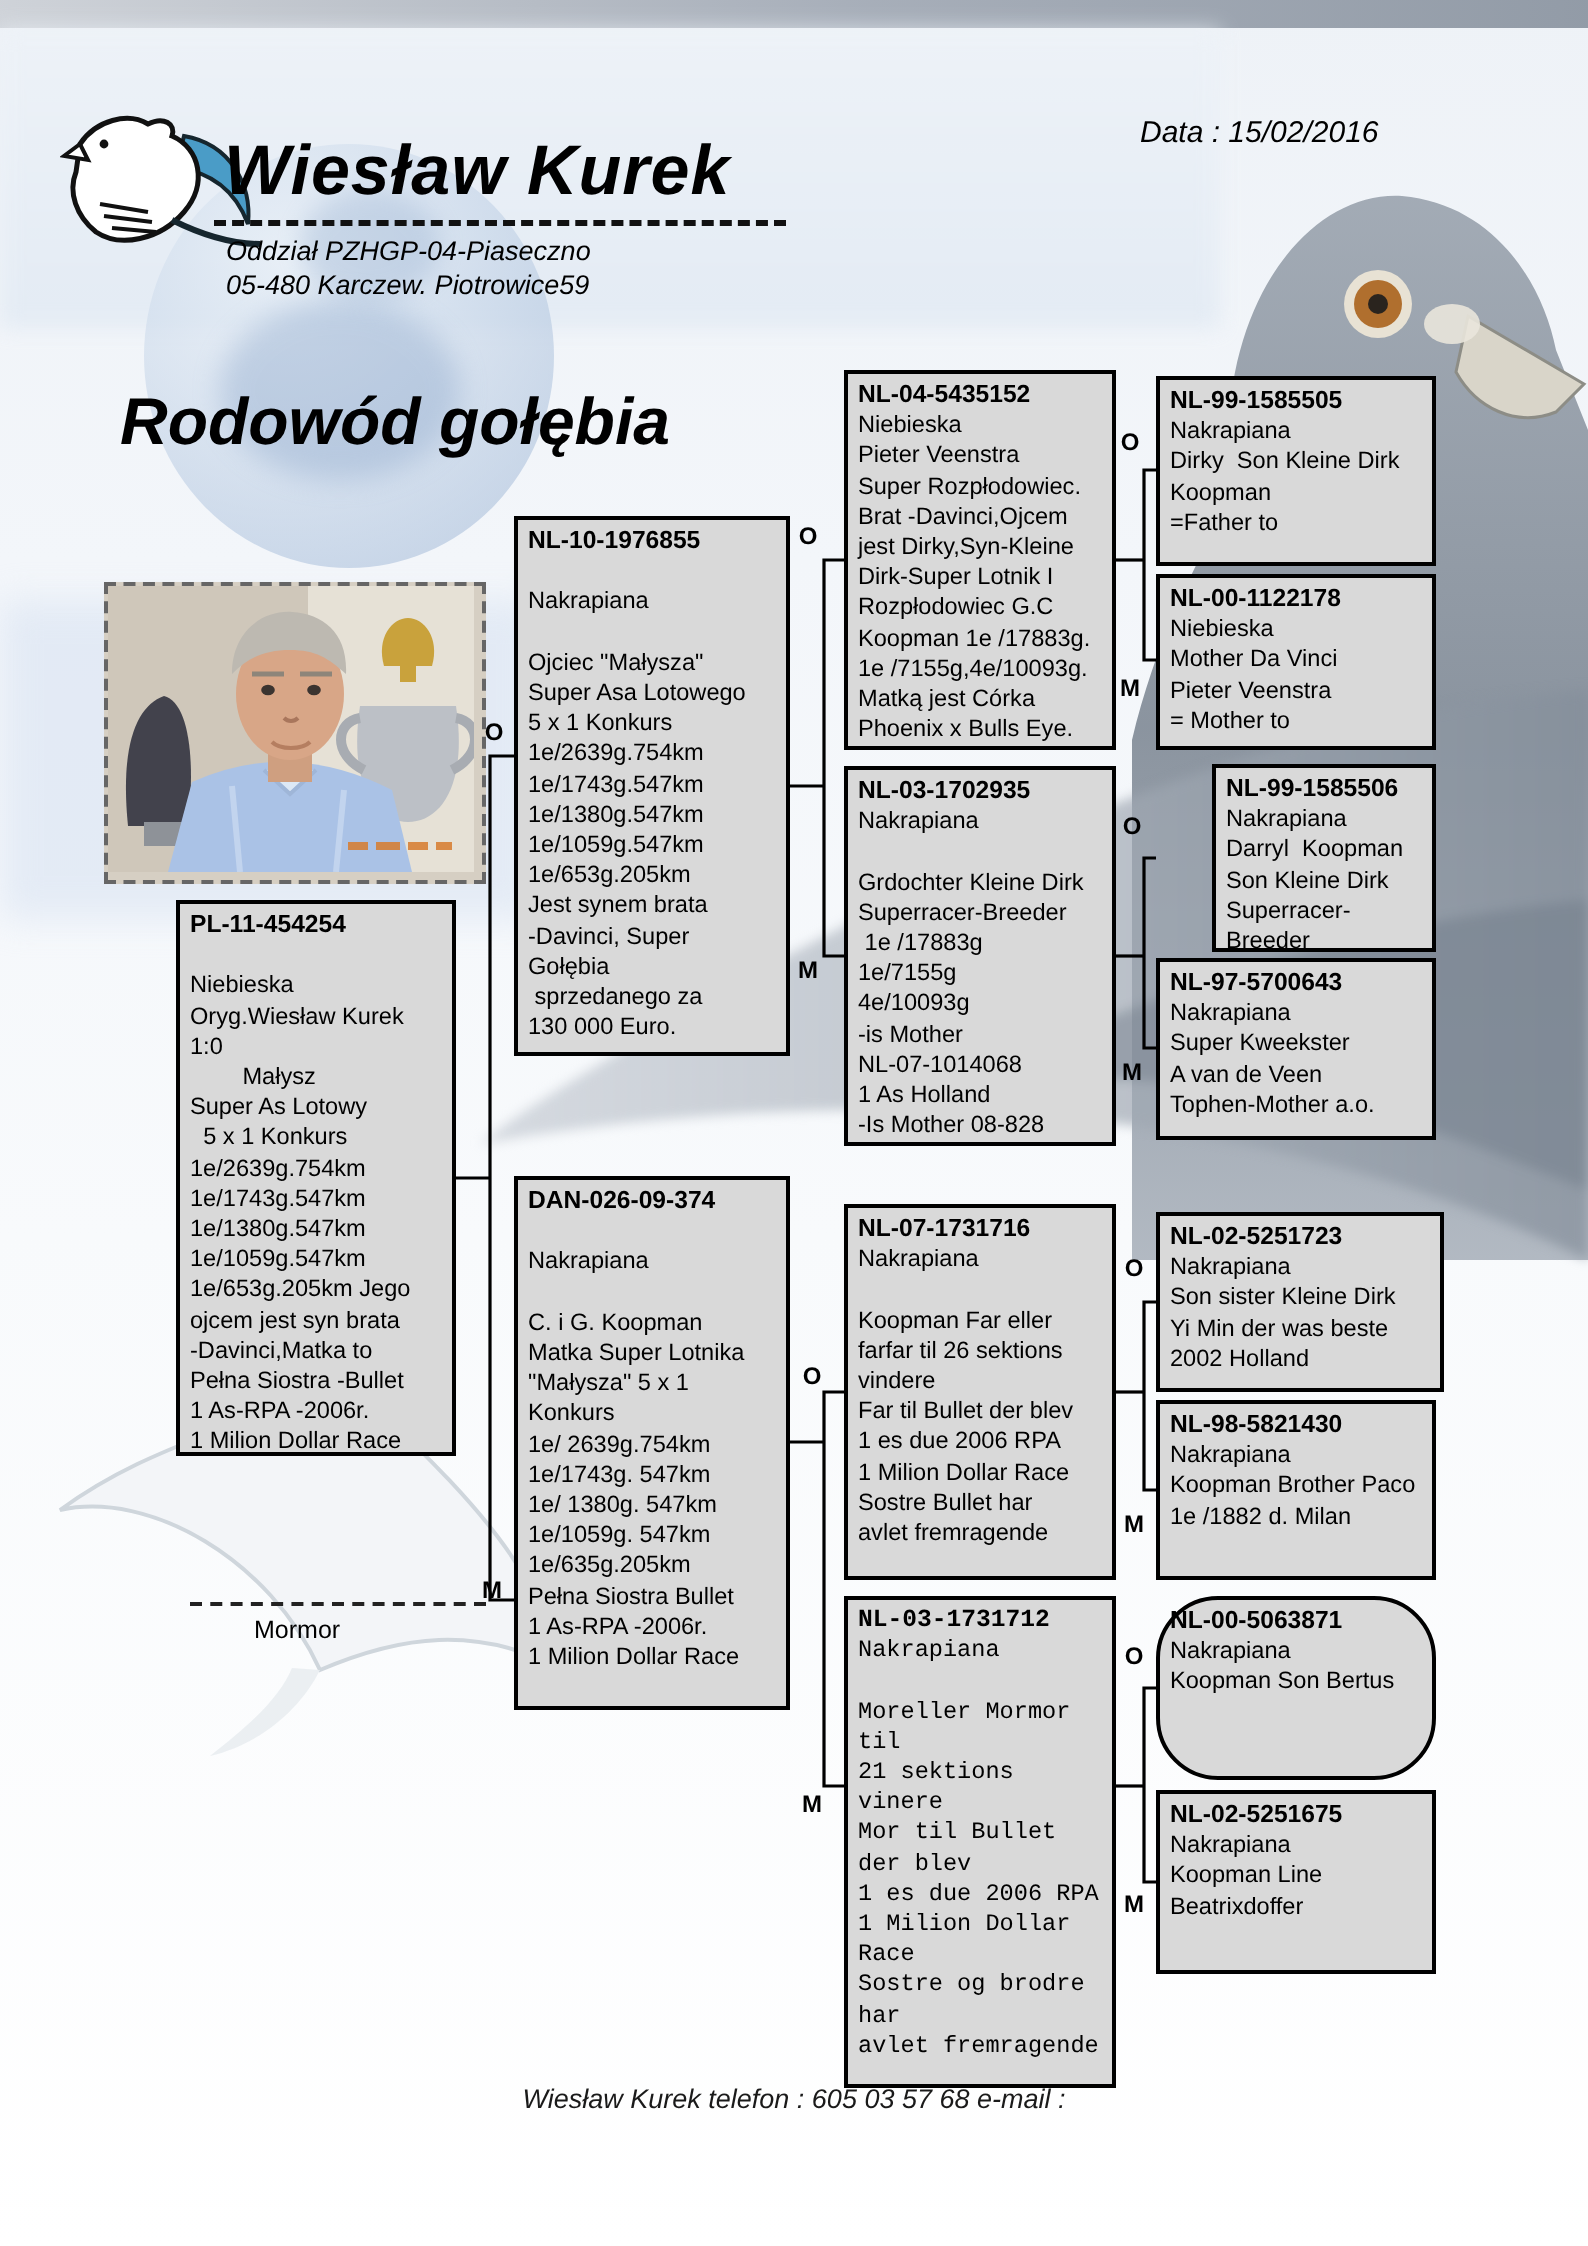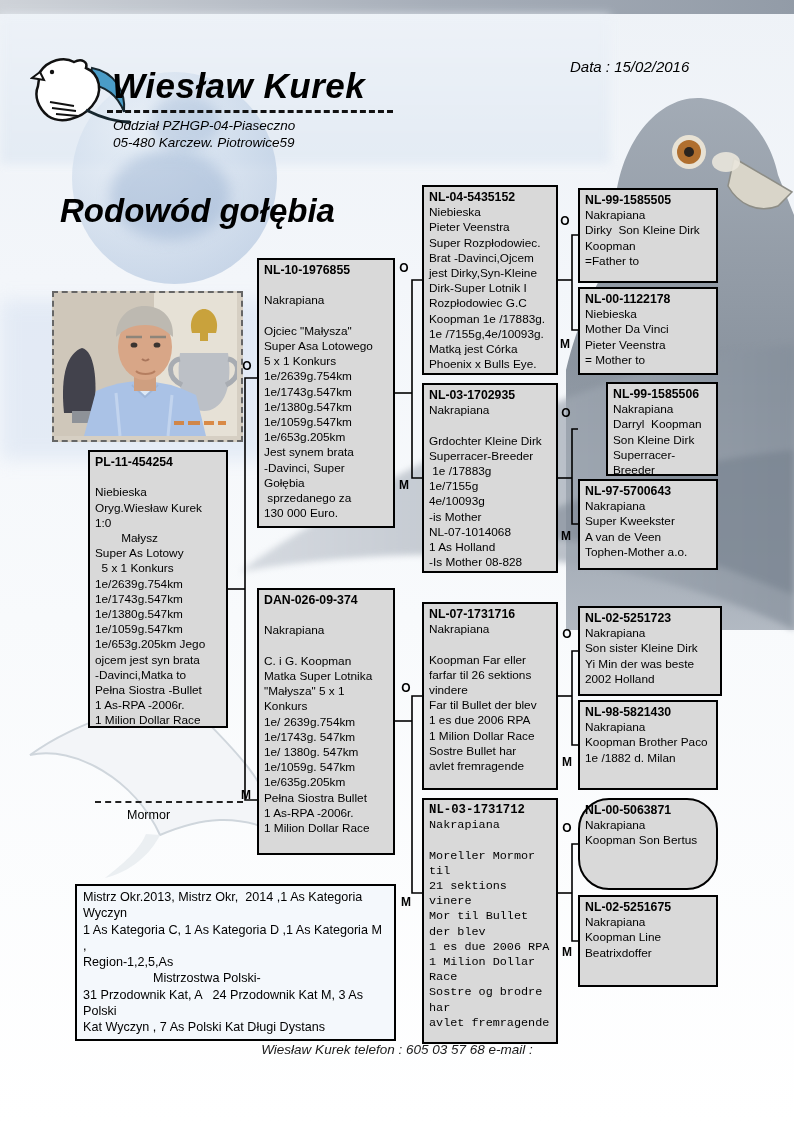--- a/index.html
+++ b/index.html
@@ -336,22 +336,16 @@
   <div class="marker" style="left:566px;top:413px;">O</div>
   <div class="marker" style="left:566px;top:536px;">M</div>
   <div class="marker" style="left:567px;top:634px;">O</div>
   <div class="marker" style="left:567px;top:762px;">M</div>
   <div class="marker" style="left:567px;top:828px;">O</div>
   <div class="marker" style="left:567px;top:952px;">M</div>
 
   <div class="sig-line"></div>
   <div class="sig-label">Mormor</div>
 
-  <div class="achievements">Mistrz Okr.2013, Mistrz Okr,  2014 ,1 As Kategoria Wyczyn
-1 As Kategoria C, 1 As Kategoria D ,1 As Kategoria M ,
-Region-1,2,5,As
-                    Mistrzostwa Polski-
-31 Przodownik Kat, A   24 Przodownik Kat M, 3 As Polski
-Kat Wyczyn , 7 As Polski Kat Długi Dystans</div>
 
   <div class="footer">Wiesław Kurek   telefon : 605 03 57 68   e-mail :</div>
 
 </div>
 
 </body></html>

